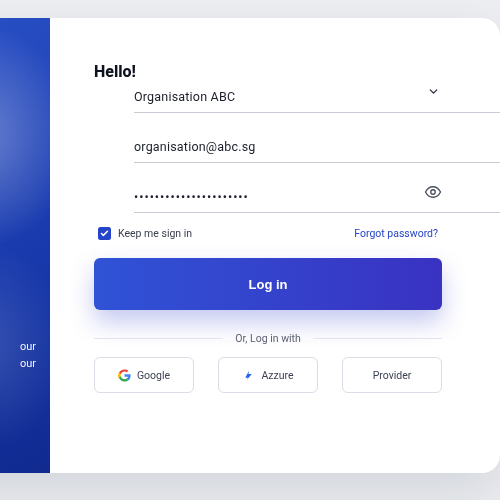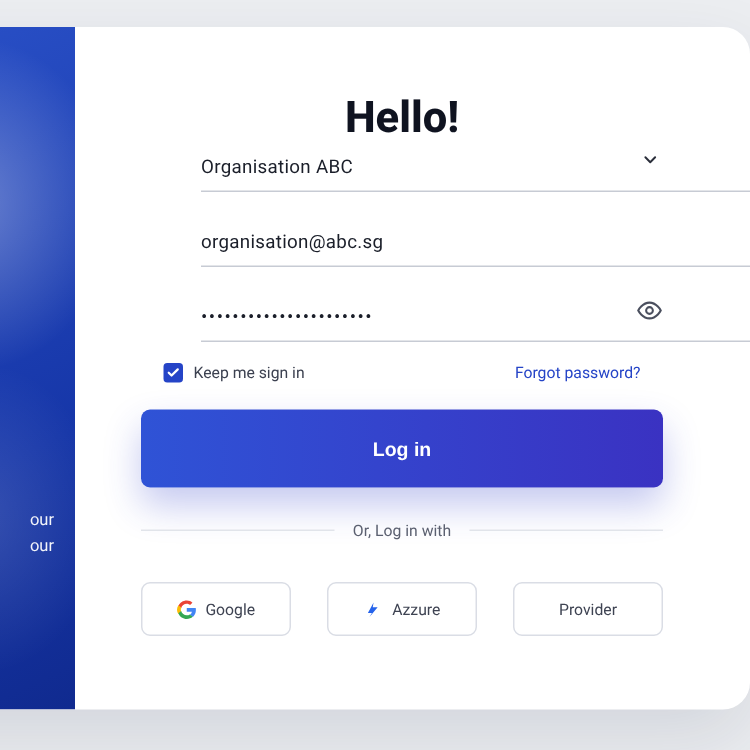--- a/index.html
+++ b/index.html
@@ -11,40 +11,40 @@
     overflow:hidden;display:flex;}
   .hero{flex:0 0 170px;position:relative;
     background:
       radial-gradient(160px 180px at 58% 26%, rgba(255,255,255,.32), rgba(255,255,255,0) 62%),
       radial-gradient(130px 160px at 62% 72%, rgba(255,255,255,.14), rgba(255,255,255,0) 65%),
       linear-gradient(155deg,#2b52c9 0%,#1636a8 65%,#102a8f 100%);
     color:#fff;}
   .hero-text{position:absolute;left:0;right:14px;bottom:100px;text-align:right;
     font-size:11px;line-height:1.6;opacity:.95;font-weight:400;}
   .form{flex:1;padding:44px 58px 0 44px;display:flex;flex-direction:column;}
-  .h1{font-size:29px;font-weight:800;color:#0f1320;margin:0 0 2px;text-align:center;}
+  .h1{font-size:16px;font-weight:800;color:#0f1320;margin:0 0 2px;}
   .sub{font-size:12px;color:#3a3f4d;margin:0 0 24px;}
   .field{position:relative;margin-bottom:20px;}
   .field input{width:100%;border:none;border-bottom:1px solid #c7cbd4;
     padding:6px 26px 8px 0;font-size:12.5px;color:#1b1f2a;background:transparent;outline:none;
     font-family:inherit;letter-spacing:.2px;margin-left:40px;}
   .field input::placeholder{color:#8b90a0;}
   .field .dd{position:absolute;right:2px;top:2px;color:#2a2e3a;}
   .field .eye{position:absolute;right:0;top:0;color:#4a4f5e;}
-  .row{display:flex;align-items:center;justify-content:space-between;margin:-6px 15px 18px;}
+  .row{display:flex;align-items:center;justify-content:space-between;margin:-6px 4px 18px;}
   .keep{display:flex;align-items:center;gap:7px;font-size:10.5px;color:#3c4150;}
   .cb{width:13px;height:13px;border-radius:2.5px;background:#2544c7;display:flex;
     align-items:center;justify-content:center;}
   .cb svg{display:block}
   .forgot{font-size:10.5px;color:#2544c7;cursor:pointer;}
   .login-btn{height:52px;border:none;border-radius:6px;cursor:pointer;
     background:linear-gradient(90deg,#2f53d6 0%,#3a32c2 100%);
     color:#fff;font-size:13px;font-weight:700;
     box-shadow:0 12px 24px rgba(48,62,200,.28);}
-  .or-row{display:flex;align-items:center;gap:12px;margin:22px 0 28px;}
+  .or-row{display:flex;align-items:center;gap:12px;margin:22px 0 12px;}
   .rule{flex:1;height:1px;background:#e1e4ea;}
   .or{font-size:10.5px;color:#5b6070;}
   .providers{display:flex;gap:24px;}
   .prov{flex:1;height:34px;border:1px solid #dadde5;border-radius:6px;background:#fff;
     display:flex;align-items:center;justify-content:center;gap:6px;cursor:pointer;
     font-size:10.5px;color:#3e4352;}
   .ic{width:13px;height:13px;display:block;}
 </style>
 </head>
 <body>

